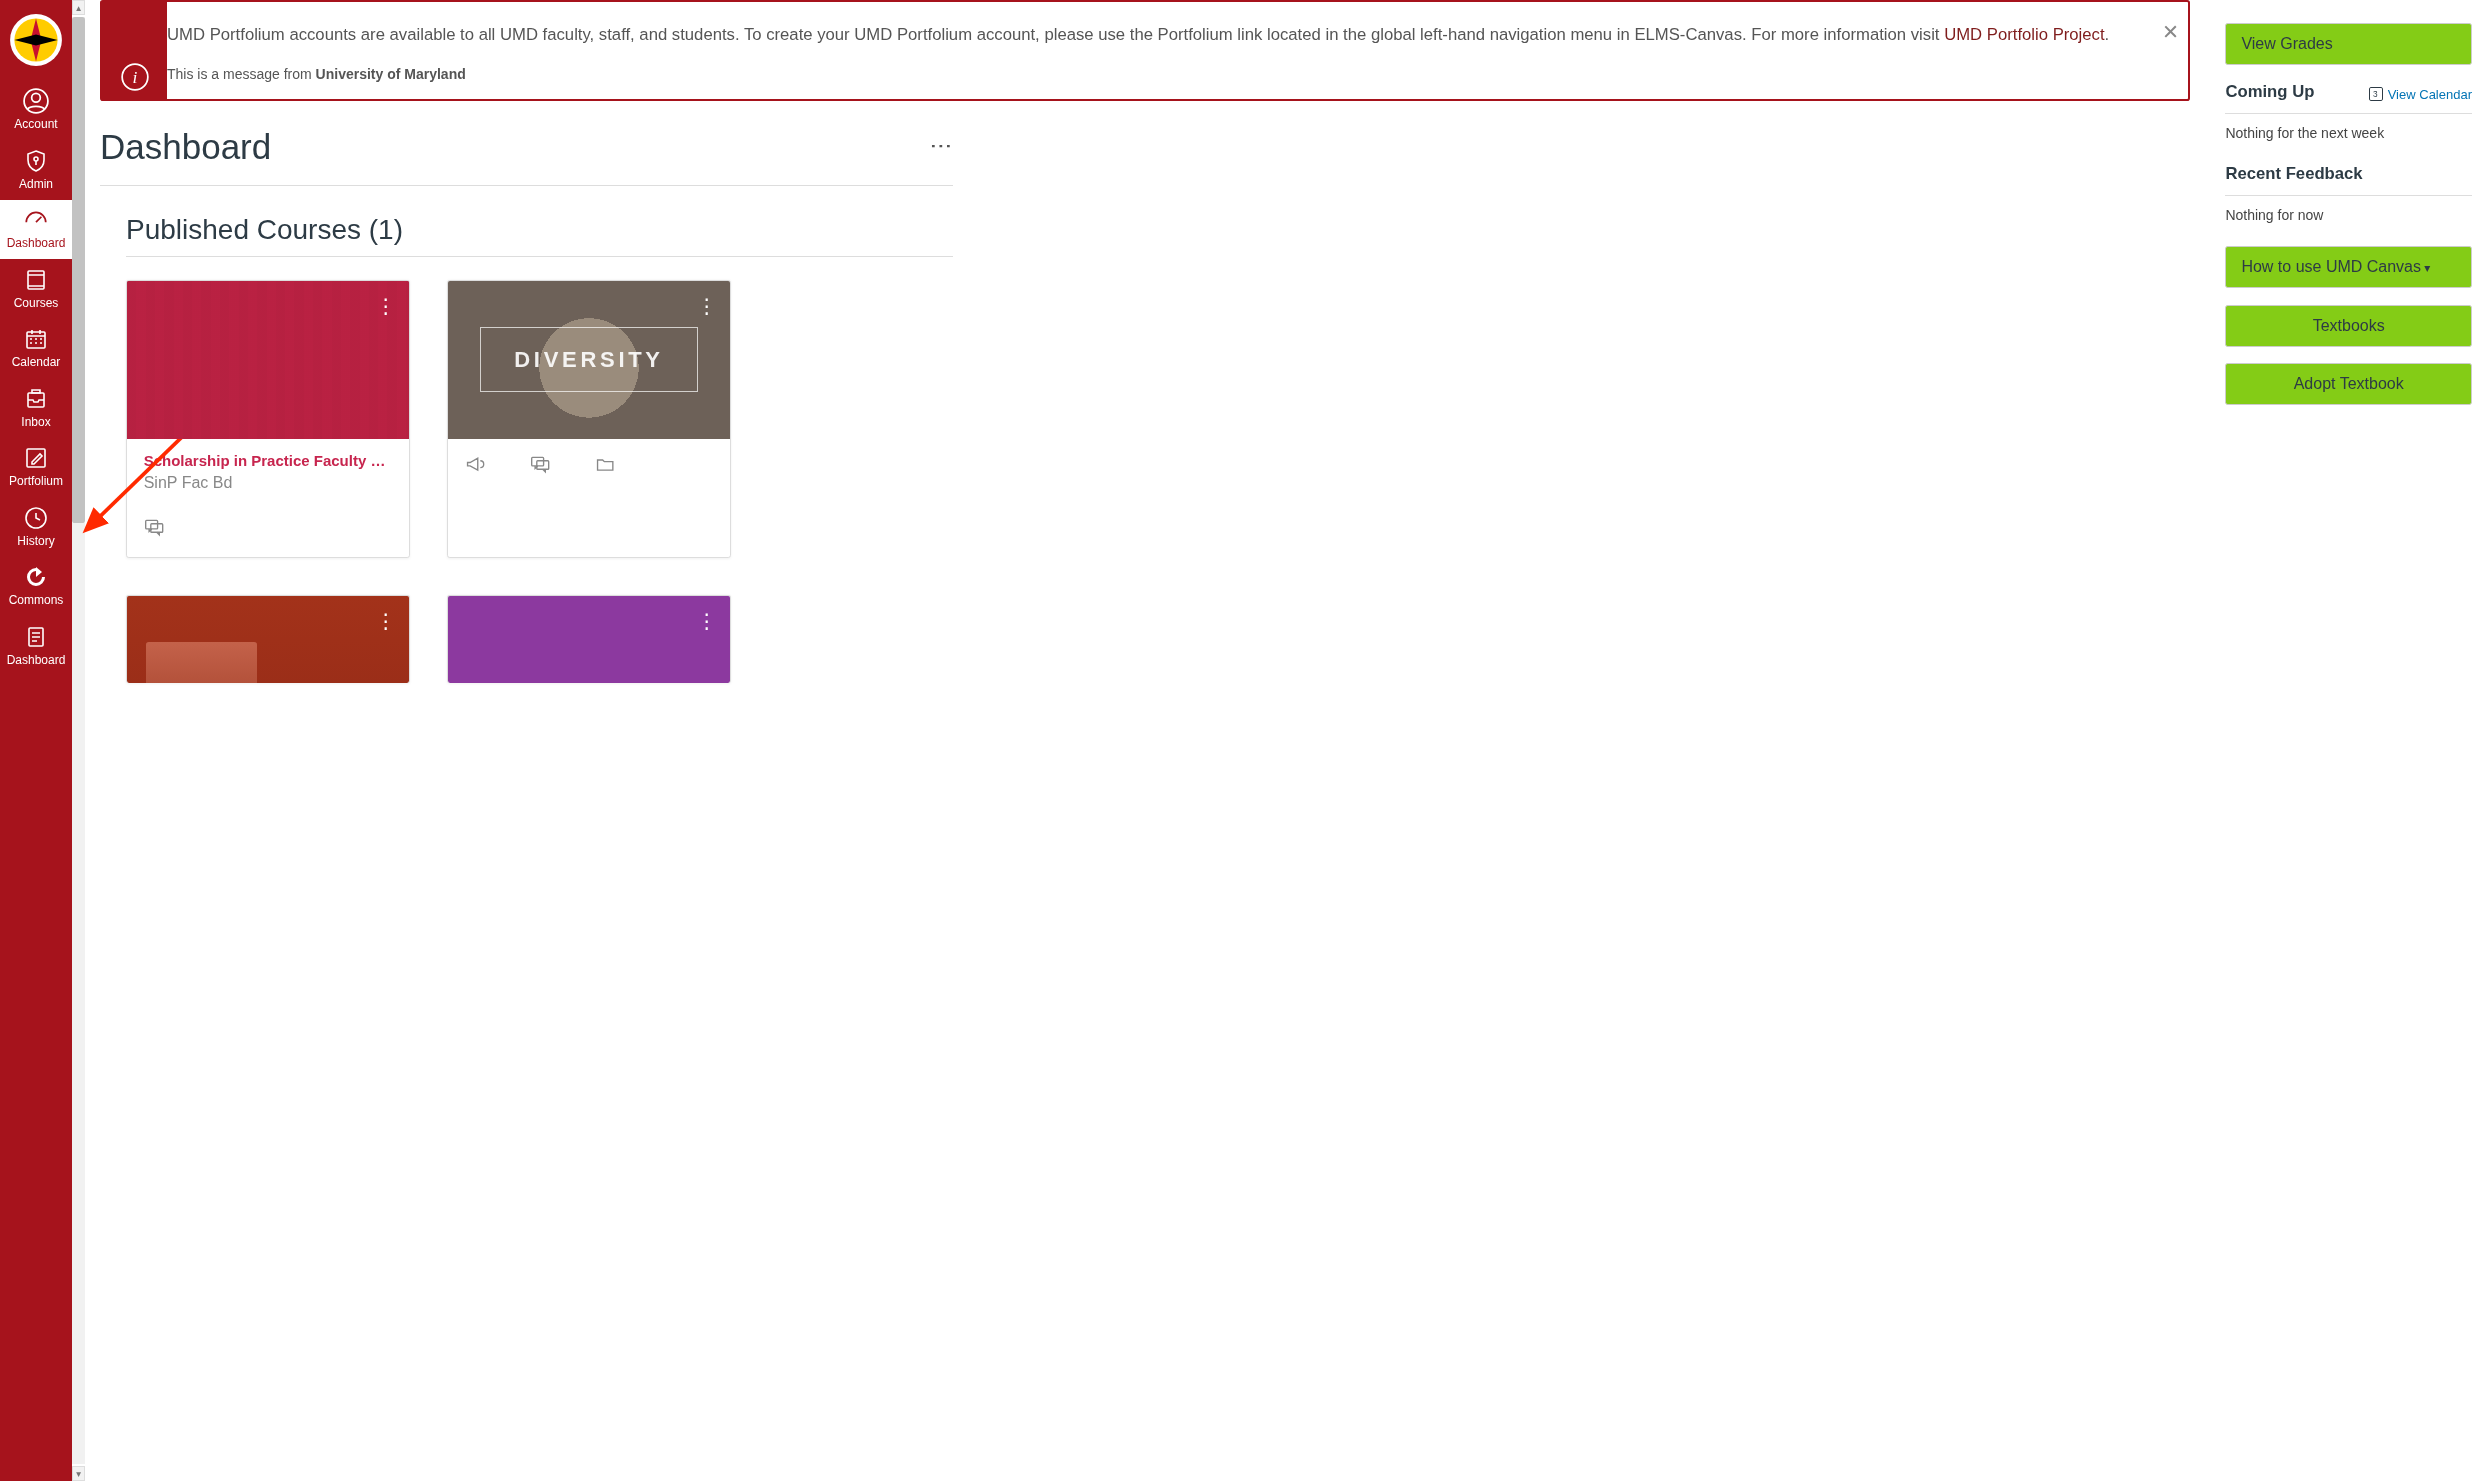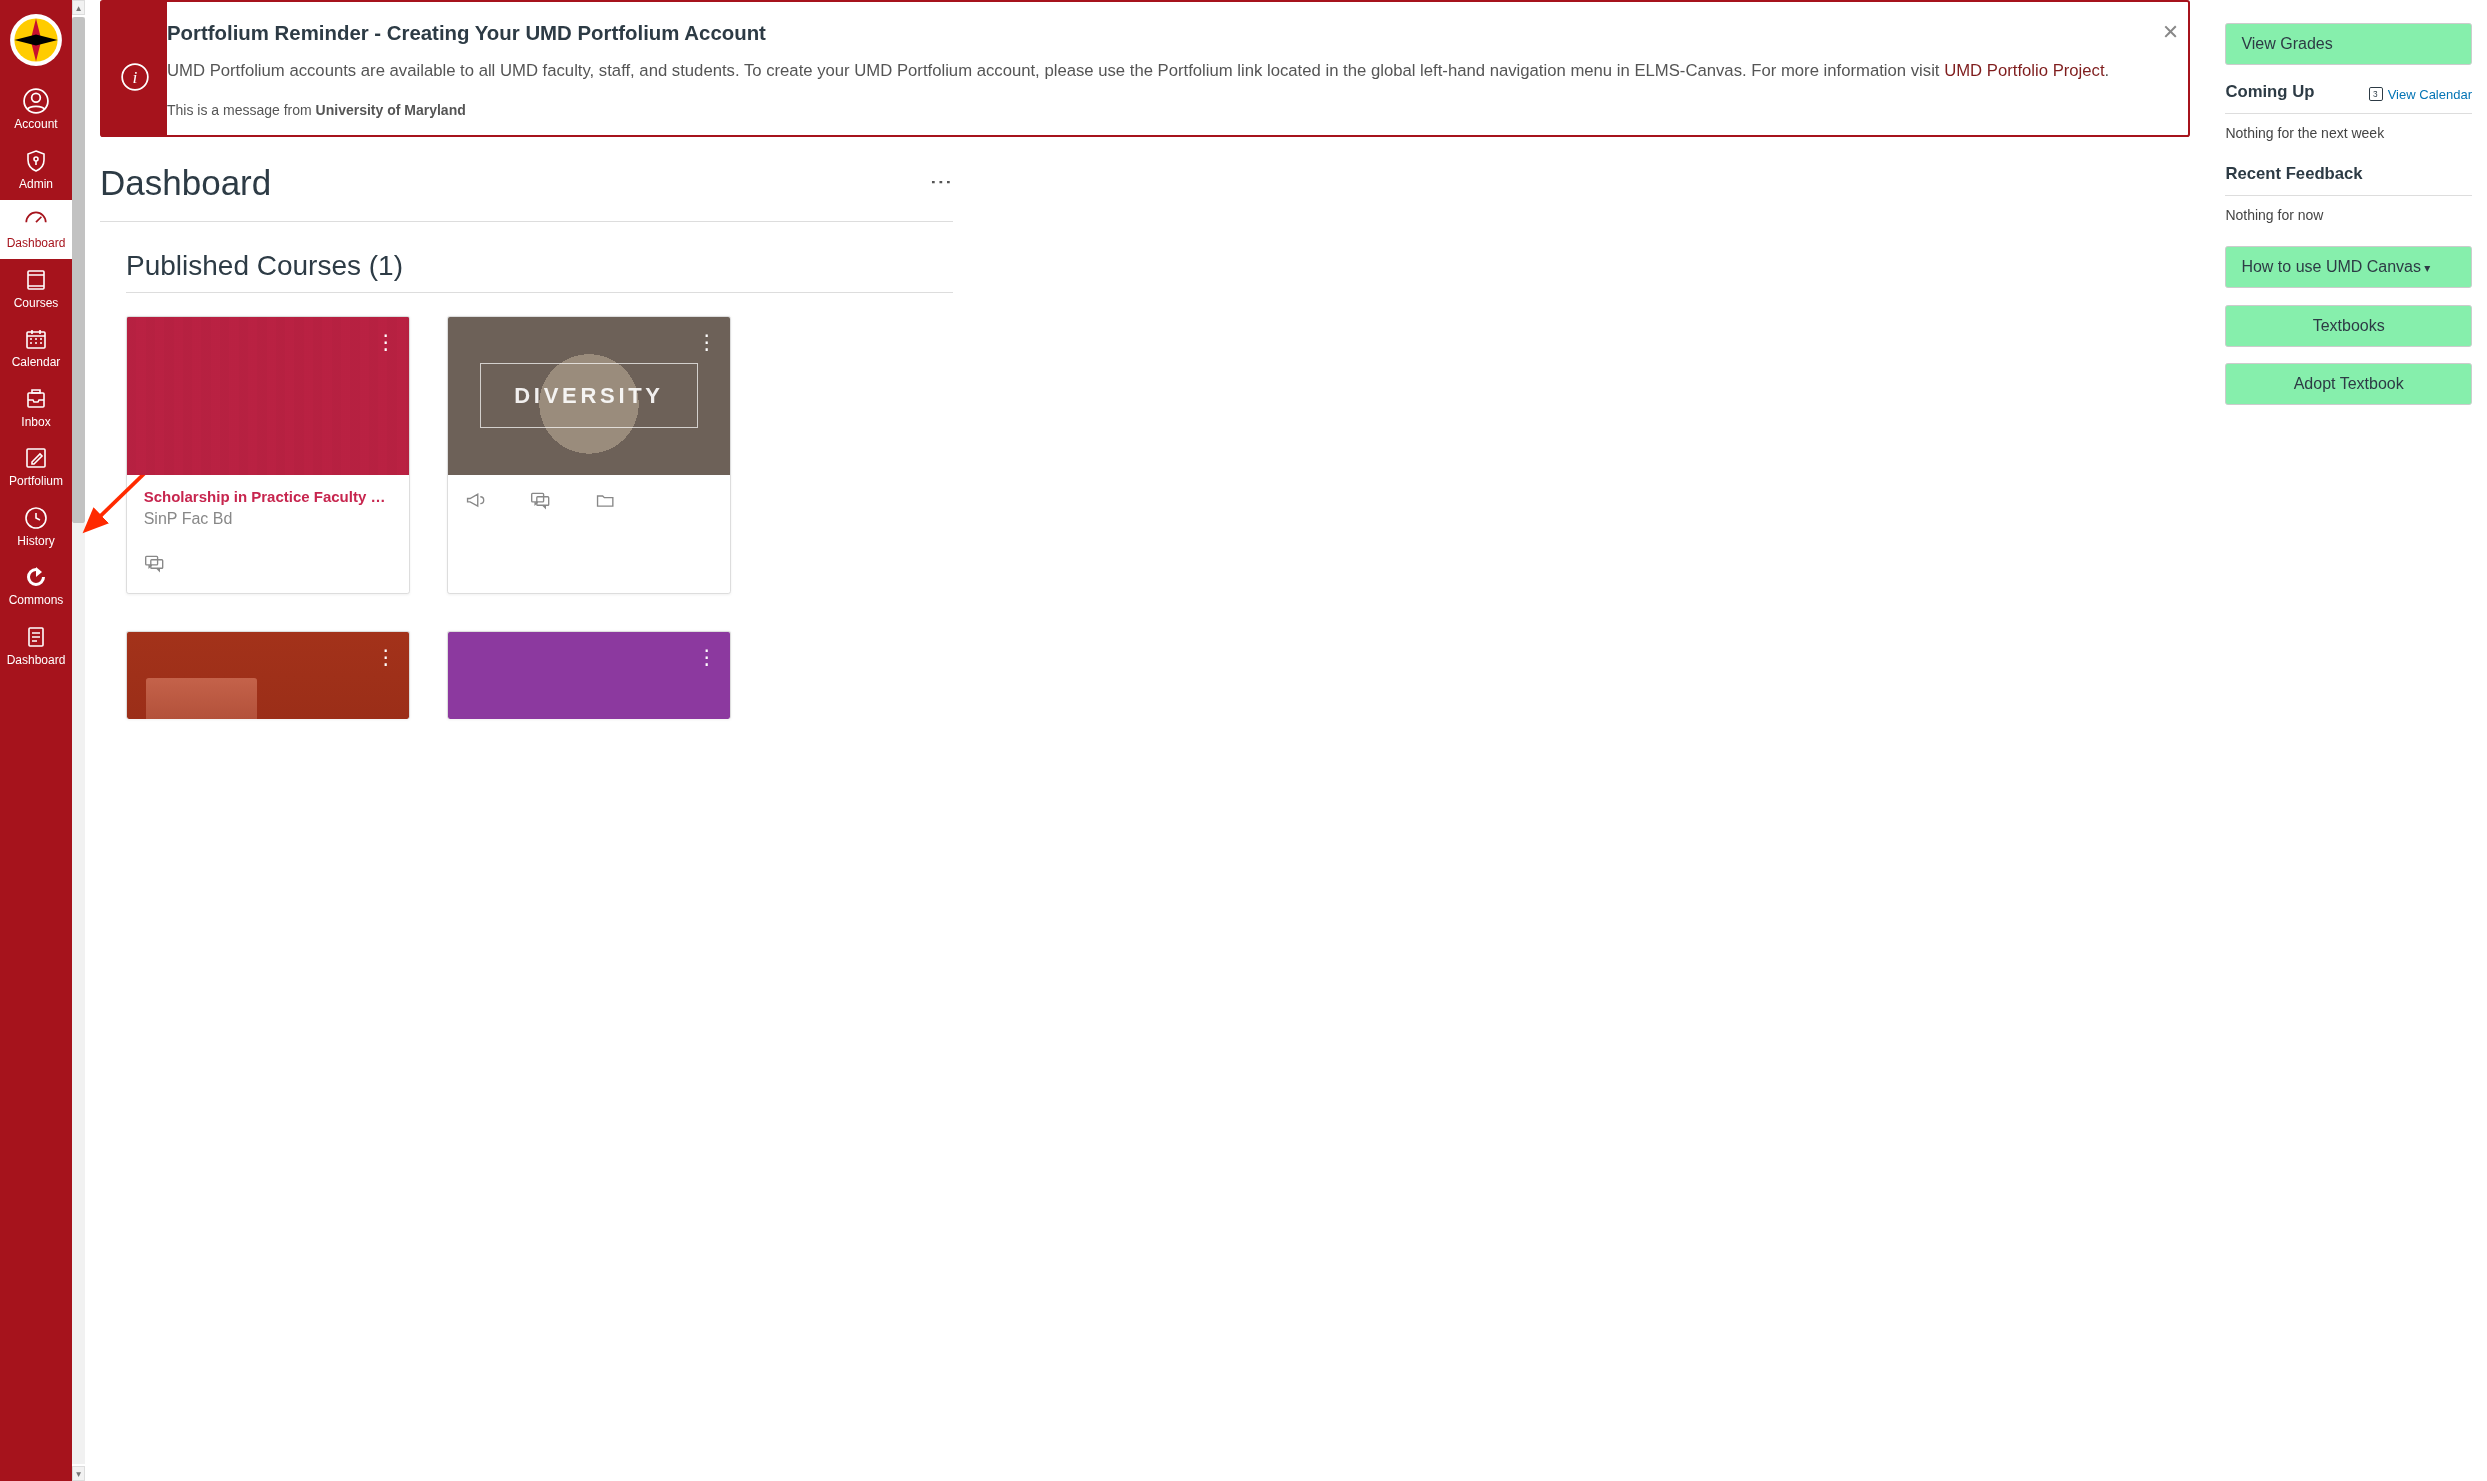--- a/index.html
+++ b/index.html
@@ -59,21 +59,21 @@
 .hero-div { background: radial-gradient(circle at 50% 55%, #9a8c7c 0 30%, #6d6158 30% 100%); position:relative;}
 .hero-div::before{content:"DIVERSITY"; position:absolute; color:rgba(255,255,255,0.9); font-size:22px; letter-spacing:3.7px; font-weight:600; border:1.9px solid rgba(255,255,255,0.7); padding:18.6px 33px; }
 .hero-orange { background: linear-gradient(#a3321a,#9b2e18); }
 .hero-purple { background: #8c399f; }
 .card.short .card-hero { height: 88px;}
 .card.short { height: 88px; border-bottom:none;}
 .hero-orange::after{content:""; position:absolute; bottom:0; left:18.6px; width:111px; height:42px; background:linear-gradient(#c4624a,#b3513a); border-radius:2.8px 2.8px 0 0;}
 
 
 .rpanel { width: 269px; padding: 23px 15px 0 7.4px; }
-.btn { display: block; width: 100%; background: #86efac; border: 0.9px solid #ccc; border-radius: 2.8px; padding: 11px 15px; font-size: 16px; color: #2d3b45; text-align: center; cursor: pointer; margin-bottom: 16.7px; }
+.btn { display: block; width: 100%; background: #84cc16; border: 0.9px solid #ccc; border-radius: 2.8px; padding: 11px 15px; font-size: 16px; color: #2d3b45; text-align: center; cursor: pointer; margin-bottom: 16.7px; }
 .btn.left{ text-align:left; padding-left:15px;}
 .btn.drop::after{ content:" ▾"; font-size:12px;}
 .side-h { font-size: 16.7px; font-weight: bold; margin-bottom: 5.6px; }
 .side-row { display:flex; justify-content:space-between; align-items:center; border-bottom:0.9px solid #ddd; padding-bottom:5.6px; margin-bottom:11px;}
 .side-link { color:#0374b5; font-size:13px; text-decoration:none; display:flex; align-items:center; gap:4.6px;}
 .side-text{ font-size:14px; color:#444; margin-bottom:23px;}
 .cal-icon{ width:14px;height:14px;border:1.4px solid #2d3b45; position:relative; display:inline-block; border-radius:1.9px;}
 .cal-icon::before{content:"3"; position:absolute; font-size:8.3px; top:0.9px; left:2.8px; color:#2d3b45;}
 
 
@@ -212,21 +212,20 @@
     <div class="content">
       <div class="notif-wrap">
         <div class="notif">
           <div class="notif-icon-col">
             <span><svg viewBox="0 0 24 24" width="28" height="28">
                   <circle cx="12" cy="12" r="11" fill="none" stroke="#fff" stroke-width="1.5"></circle>
                   <text x="12" y="17" text-anchor="middle" font-style="italic" font-family="serif" font-size="15" fill="#fff">i</text>
                 </svg></span>
           </div>
           <div class="notif-body">
-            <div class="notif-title">Portfolium Reminder - Creating Your UMD Portfolium Account</div>
             <div class="notif-text">
               <span>UMD Portfolium accounts are available to all UMD faculty, staff, and students. To create your UMD Portfolium account, please use the Portfolium link located in the global left-hand navigation menu in ELMS-Canvas. For more information visit </span><a href="#">UMD Portfolio Project</a><span>.</span>
             </div>
             <div class="notif-footer">
               <span>This is a message from </span><b>University of Maryland</b>
             </div>
           </div>
         </div>
         <span class="close-x">✕</span>
       </div>

